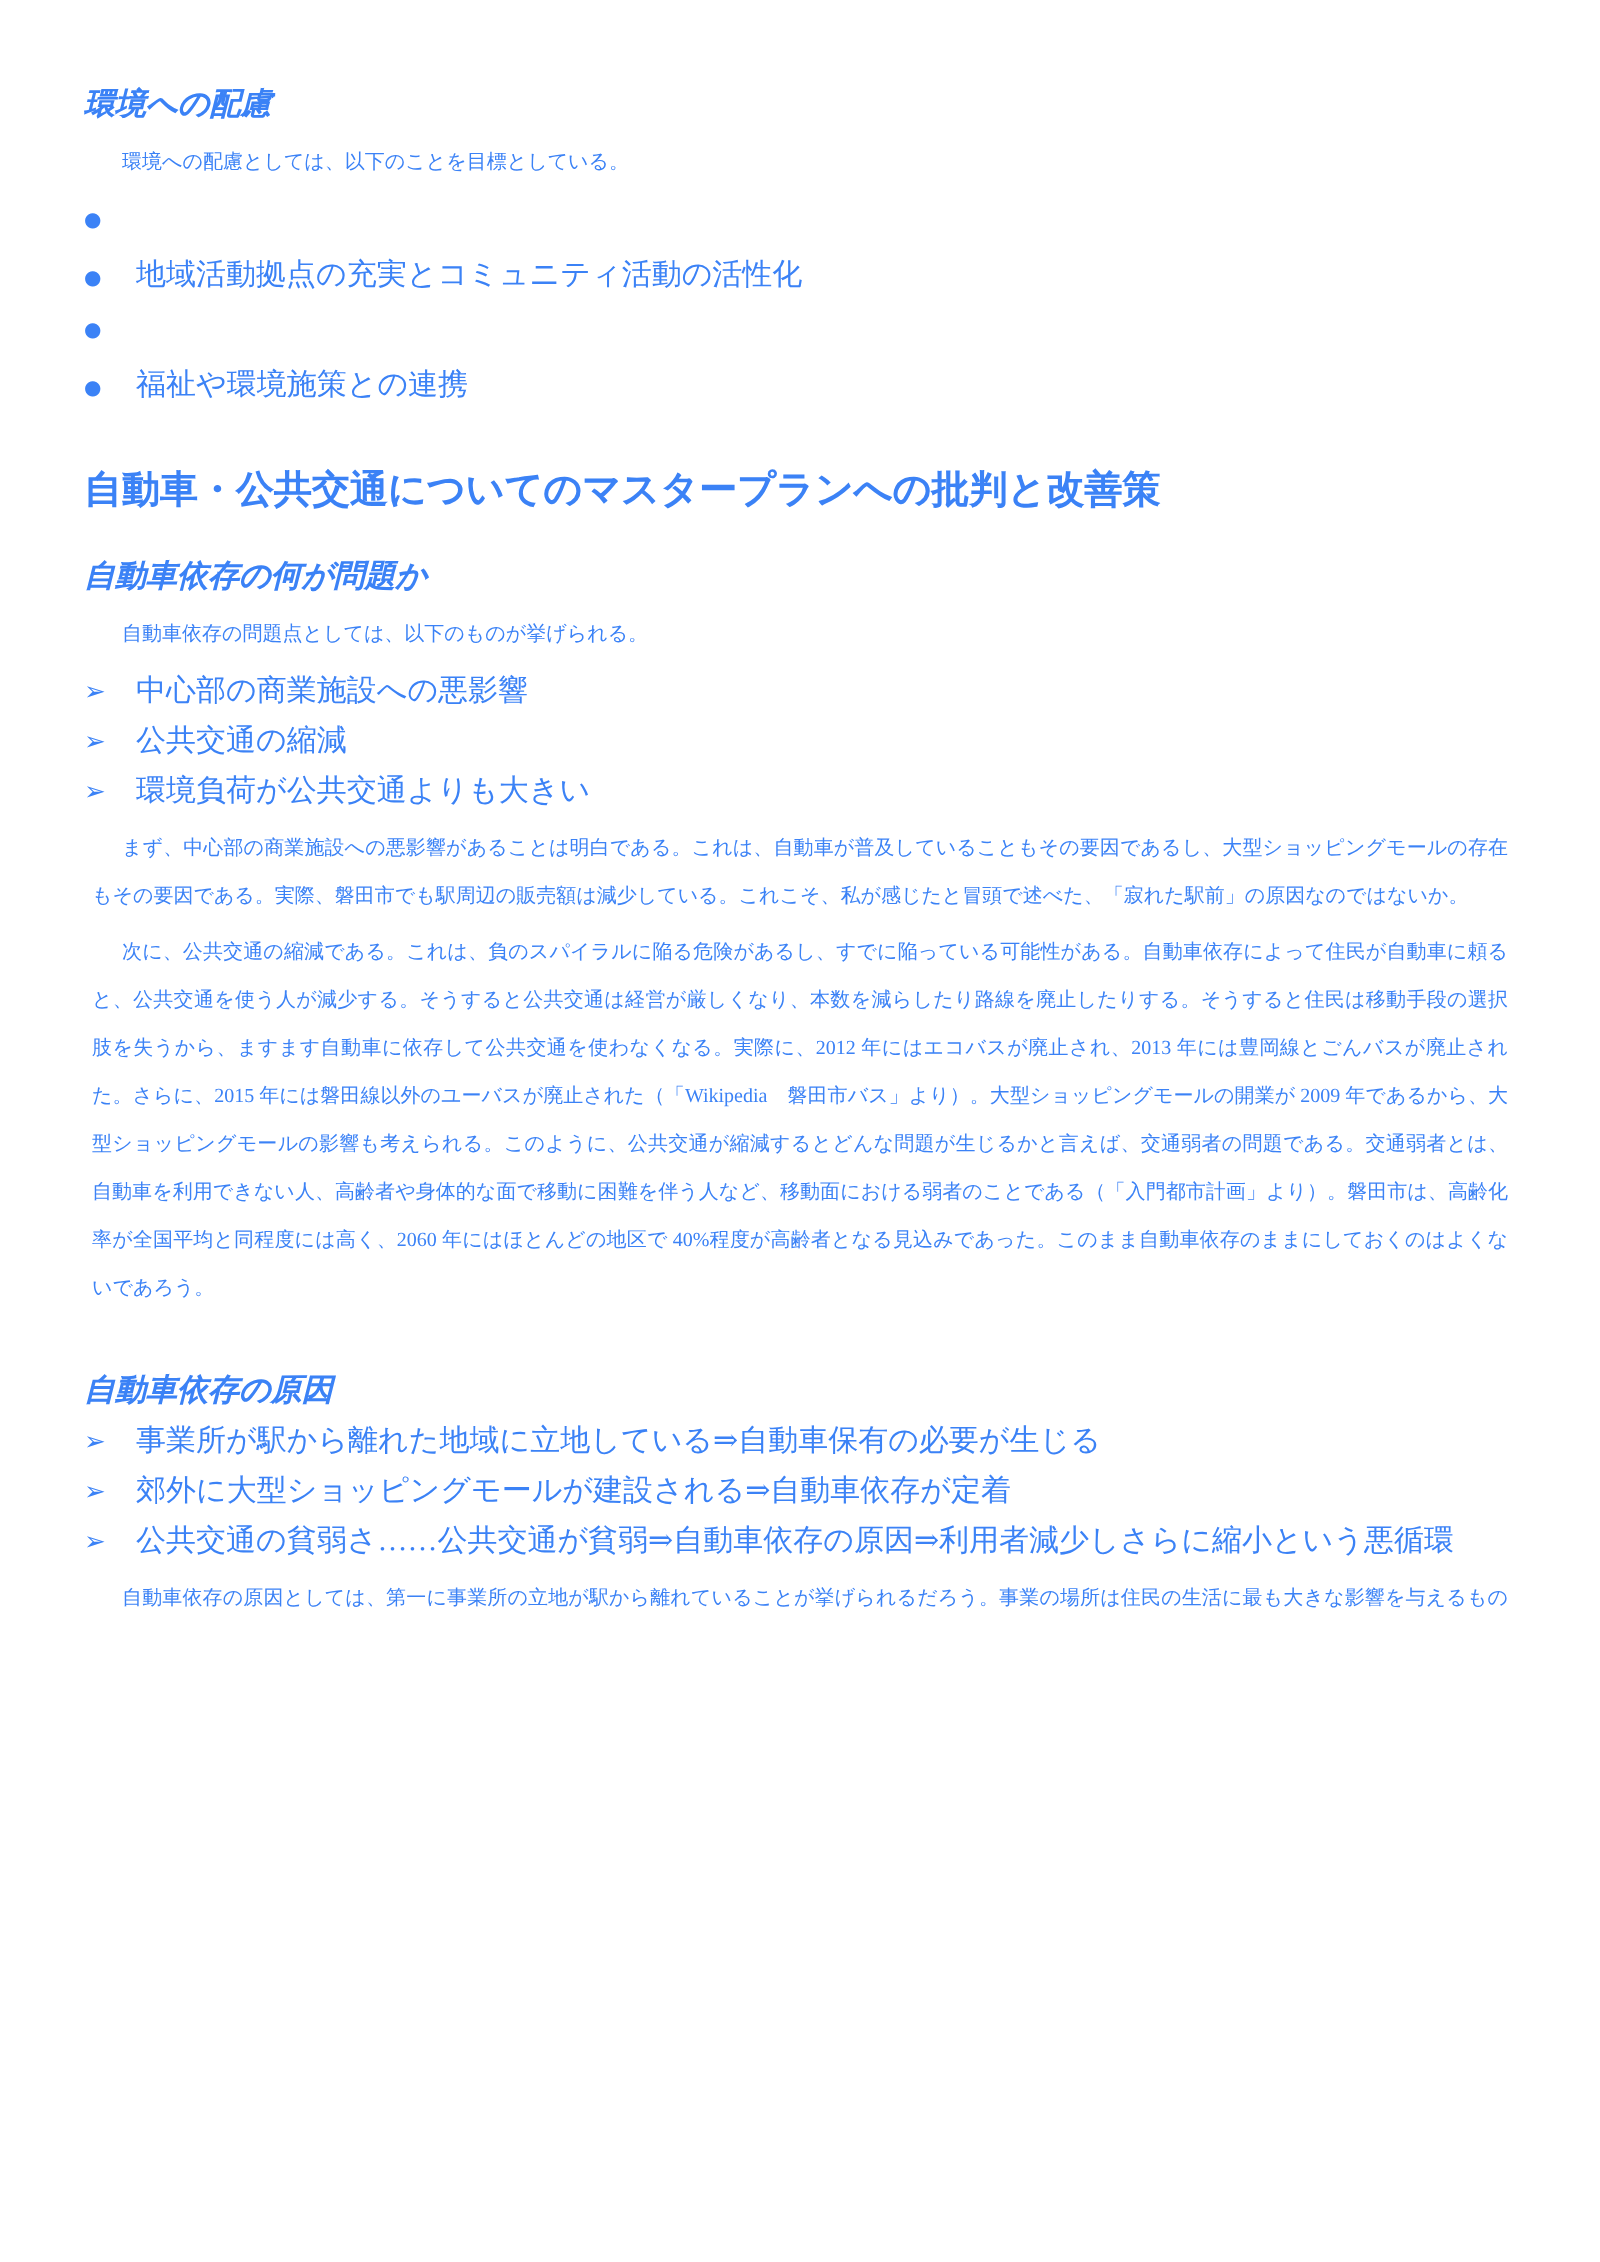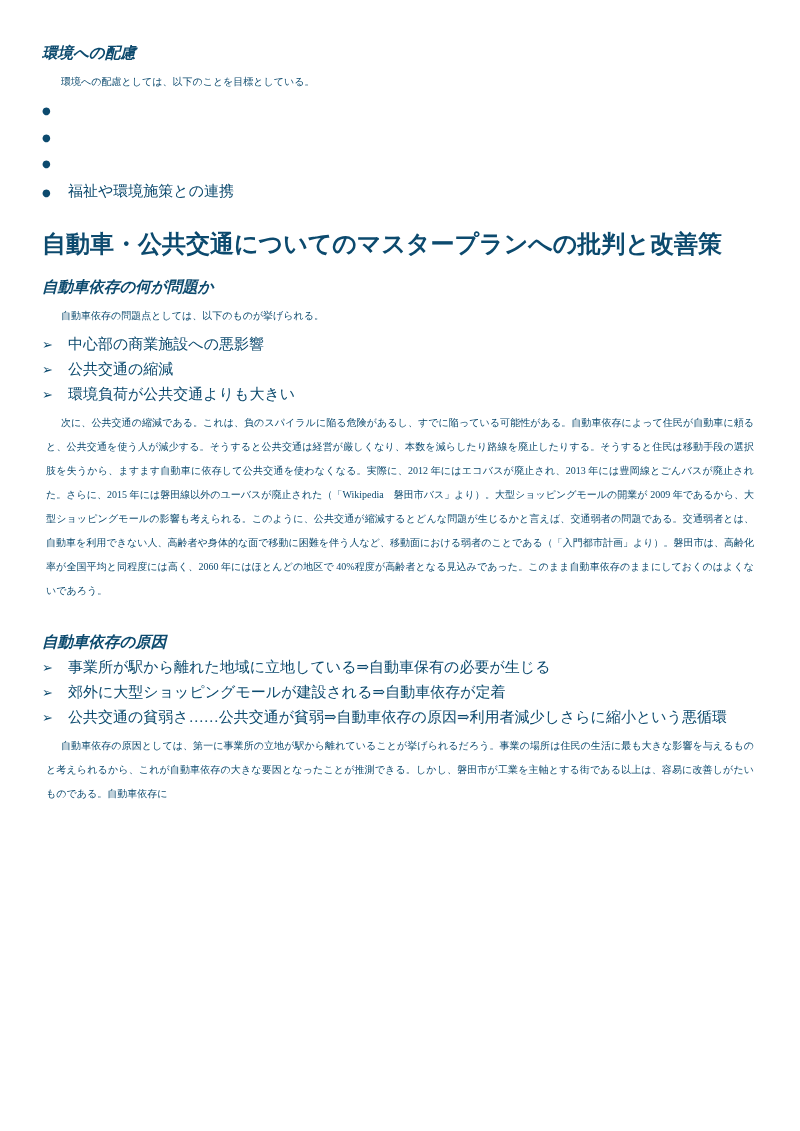--- a/index.html
+++ b/index.html
@@ -7,21 +7,21 @@
     padding: 0;
     background: #ffffff;
   }
   .page {
     position: relative;
     width: 800px;
     height: 808px;
     background: #ffffff;
     overflow: hidden;
     font-family: "Liberation Serif", "DejaVu Serif", serif;
-    color: #0c4a6e;
+    color: #3b82f6;
   }
   .content {
     position: absolute;
     top: 40px;
     left: 42px;
     right: 42px;
   }
   p.body {
     margin: 4px;
     font-size: 10px;
@@ -36,21 +36,21 @@
     font-size: 15.5px;
     font-weight: bold;
     font-style: italic;
     line-height: 26px;
   }
   .subhead.gap-above {
     margin-top: 26px;
   }
   .mainhead {
     margin: 22px 0 14px 0;
-    font-size: 24px;
+    font-size: 19px;
     font-weight: bold;
     line-height: 32px;
   }
   ul.blist, ul.alist {
     list-style: none;
     margin: 0;
     padding: 0;
   }
   ul.blist li, ul.alist li {
     display: flex;
@@ -92,20 +92,21 @@
 
     <h3 class="subhead">環境への配慮</h3>
     <p class="body indent">環境への配慮としては、以下のことを目標としている。</p>
 
     <ul class="blist">
       <li>
         <span class="mk mk-disc">●</span>
       </li>
       <li>
         <span class="mk mk-disc">●</span>
+        <span class="li-text">地域活動拠点の充実とコミュニティ活動の活性化</span>
       </li>
       <li>
         <span class="mk mk-disc">●</span>
       </li>
       <li>
         <span class="mk mk-disc">●</span>
         <span class="li-text">福祉や環境施策との連携</span>
       </li>
     </ul>
 
@@ -123,20 +124,21 @@
       <li>
         <span class="mk mk-arrow">➢</span>
         <span class="li-text">公共交通の縮減</span>
       </li>
       <li>
         <span class="mk mk-arrow">➢</span>
         <span class="li-text">環境負荷が公共交通よりも大きい</span>
       </li>
     </ul>
 
+    <p class="body indent">まず、中心部の商業施設への悪影響があることは明白である。これは、自動車が普及していることもその要因であるし、大型ショッピングモールの存在もその要因である。実際、磐田市でも駅周辺の販売額は減少している。これこそ、私が感じたと冒頭で述べた、「寂れた駅前」の原因なのではないか。</p>
     <p class="body indent">次に、公共交通の縮減である。これは、負のスパイラルに陥る危険があるし、すでに陥っている可能性がある。自動車依存によって住民が自動車に頼ると、公共交通を使う人が減少する。そうすると公共交通は経営が厳しくなり、本数を減らしたり路線を廃止したりする。そうすると住民は移動手段の選択肢を失うから、ますます自動車に依存して公共交通を使わなくなる。実際に、2012 年にはエコバスが廃止され、2013 年には豊岡線とごんバスが廃止された。さらに、2015 年には磐田線以外のユーバスが廃止された（「Wikipedia　磐田市バス」より）。大型ショッピングモールの開業が 2009 年であるから、大型ショッピングモールの影響も考えられる。このように、公共交通が縮減するとどんな問題が生じるかと言えば、交通弱者の問題である。交通弱者とは、自動車を利用できない人、高齢者や身体的な面で移動に困難を伴う人など、移動面における弱者のことである（「入門都市計画」より）。磐田市は、高齢化率が全国平均と同程度には高く、2060 年にはほとんどの地区で 40%程度が高齢者となる見込みであった。このまま自動車依存のままにしておくのはよくないであろう。</p>
 
     <h3 class="subhead gap-above">自動車依存の原因</h3>
 
     <ul class="alist">
       <li>
         <span class="mk mk-arrow">➢</span>
         <span class="li-text">事業所が駅から離れた地域に立地している⇒自動車保有の必要が生じる</span>
       </li>
       <li>

